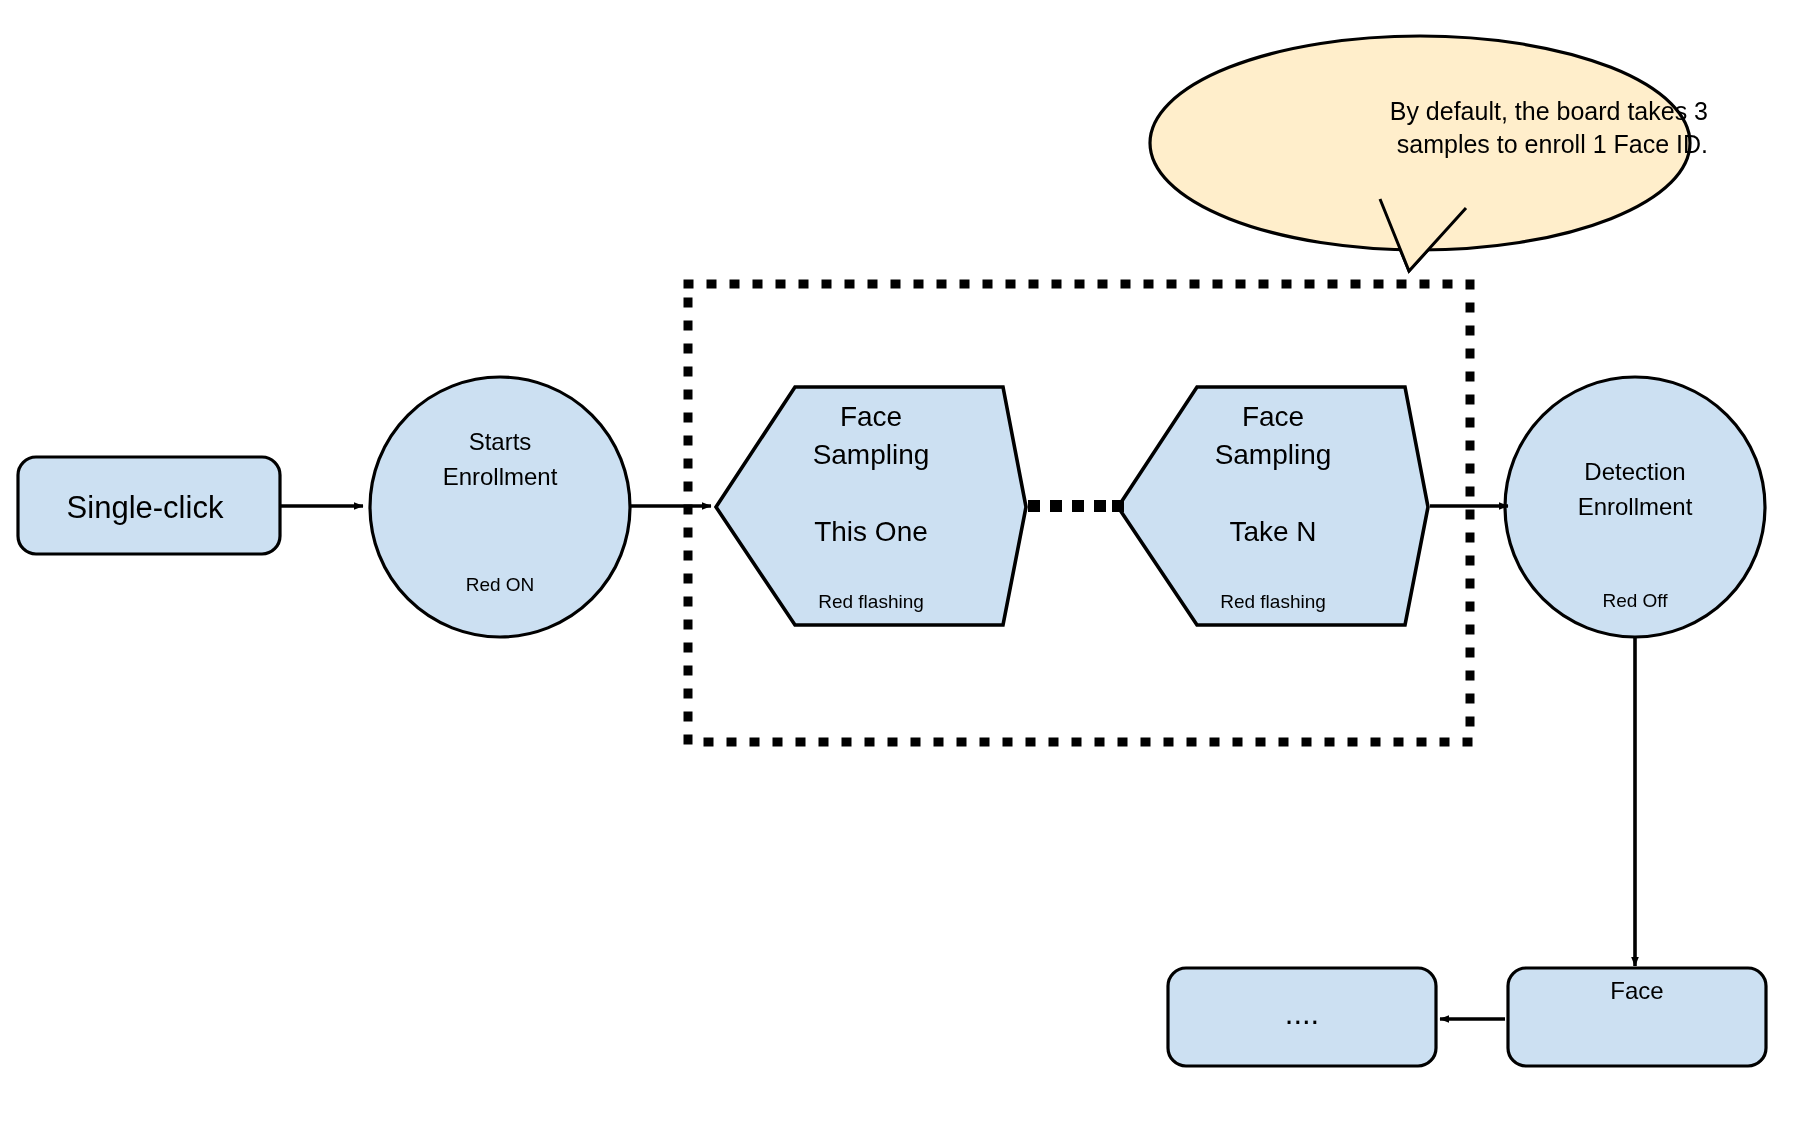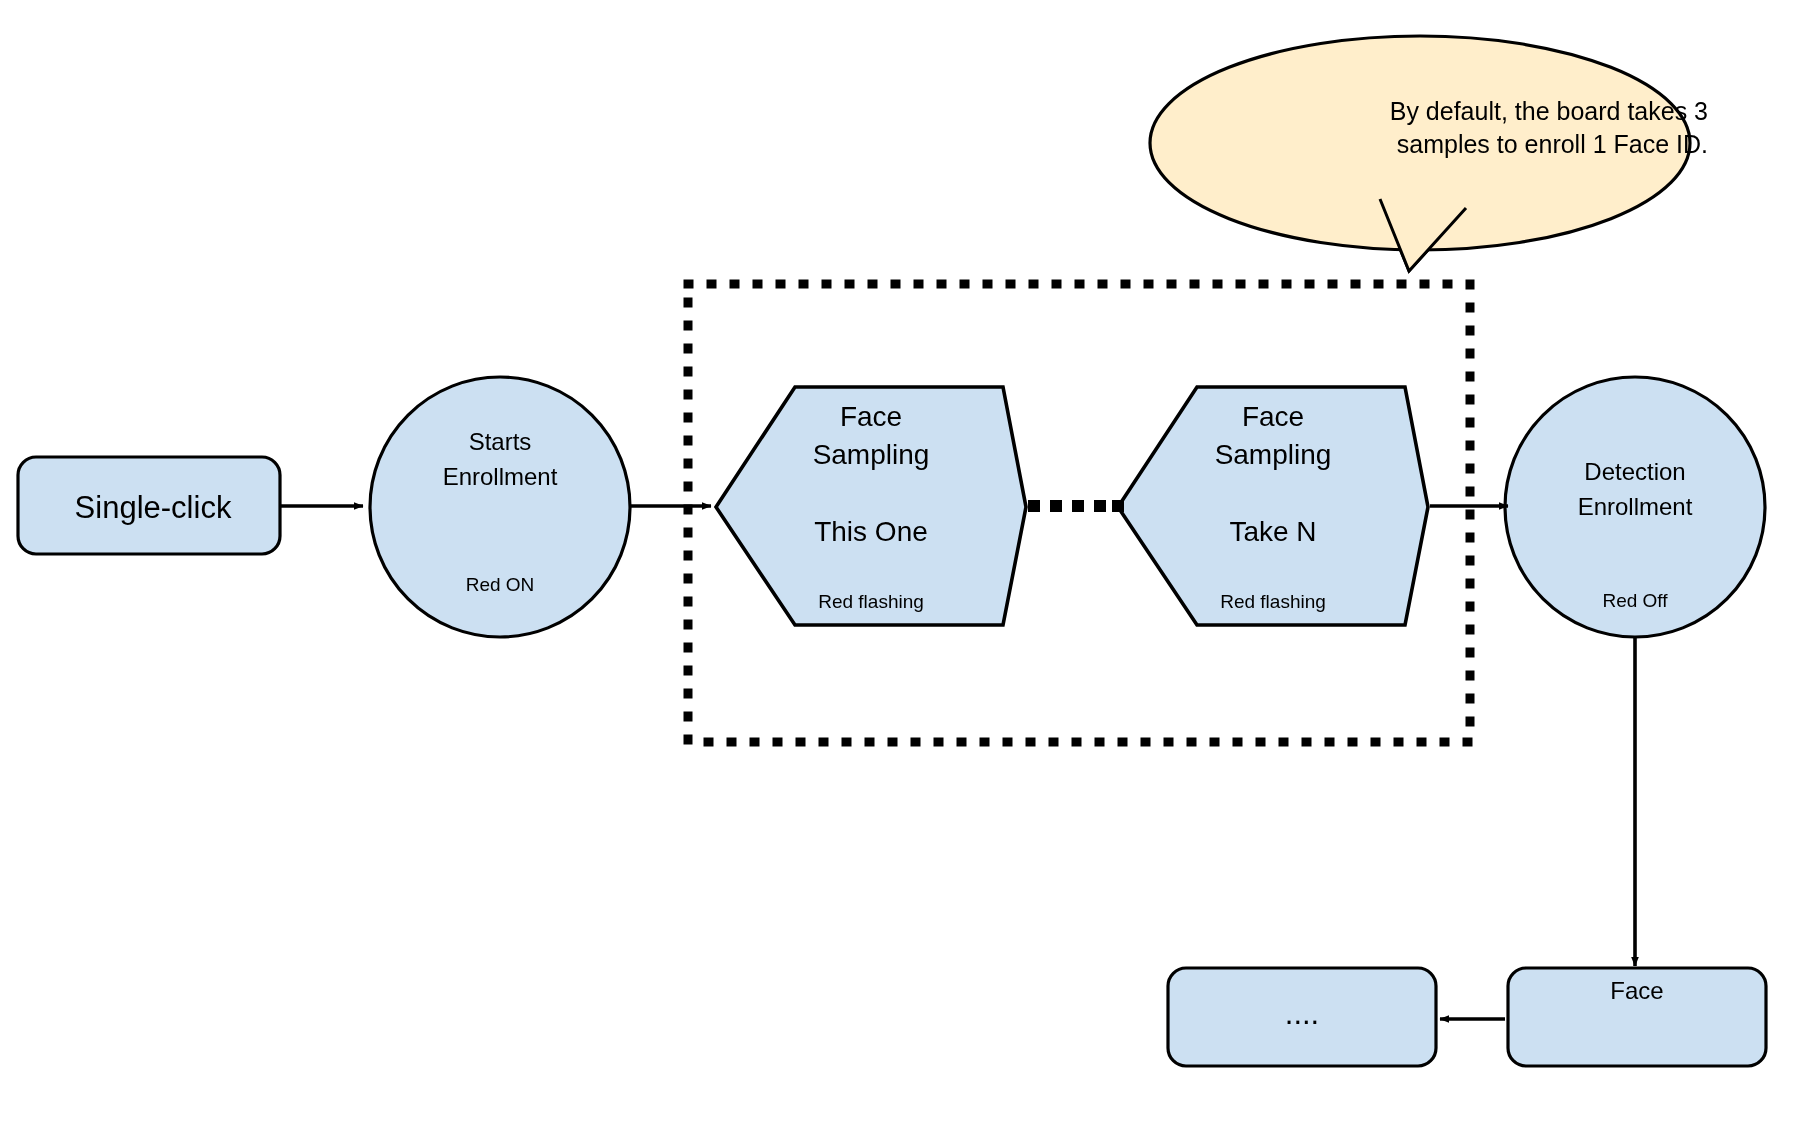--- a/index.html
+++ b/index.html
@@ -85,21 +85,21 @@
     <line x1="1635" y1="637" x2="1635" y2="966" stroke="#000000" stroke-width="3.6" marker-end="url(#arrowhead)"></line>
 
     <line x1="1505" y1="1019" x2="1440" y2="1019" stroke="#000000" stroke-width="3.4" marker-end="url(#arrowhead)"></line>
 
     <path d="M1380,200 L1409,271 L1465,209 Z" fill="#ffeecb" stroke="#000000" stroke-width="3"></path>
     <ellipse cx="1420" cy="143" rx="270" ry="107" fill="#ffeecb" stroke="#000000" stroke-width="3.2"></ellipse>
     <path d="M1381,202 L1409,270 L1464,210 Z" fill="#ffeecb" stroke="none"></path>
     <path d="M1380,199 L1409,271 L1466,208" fill="none" stroke="#000000" stroke-width="3"></path>
   </svg>
 
-  <div class="node-label lbl-xl" style="left:26px; top:490px; width:254px;">Single-click</div>
+  <div class="node-label lbl-xl" style="left:18px; top:490px; width:254px;">Single-click</div>
 
   <div class="node-label lbl-lg" style="left:370px; top:428px; width:260px;">Starts</div>
   <div class="node-label lbl-lg" style="left:370px; top:463px; width:260px;">Enrollment</div>
   <div class="node-label lbl-sm" style="left:370px; top:574px; width:260px;">Red ON</div>
 
   <div class="node-label lbl-md" style="left:741px; top:400px; width:260px;">Face</div>
   <div class="node-label lbl-md" style="left:741px; top:438px; width:260px;">Sampling</div>
   <div class="node-label lbl-md" style="left:741px; top:515px; width:260px;">This One</div>
   <div class="node-label lbl-sm" style="left:741px; top:591px; width:260px;">Red flashing</div>
 

